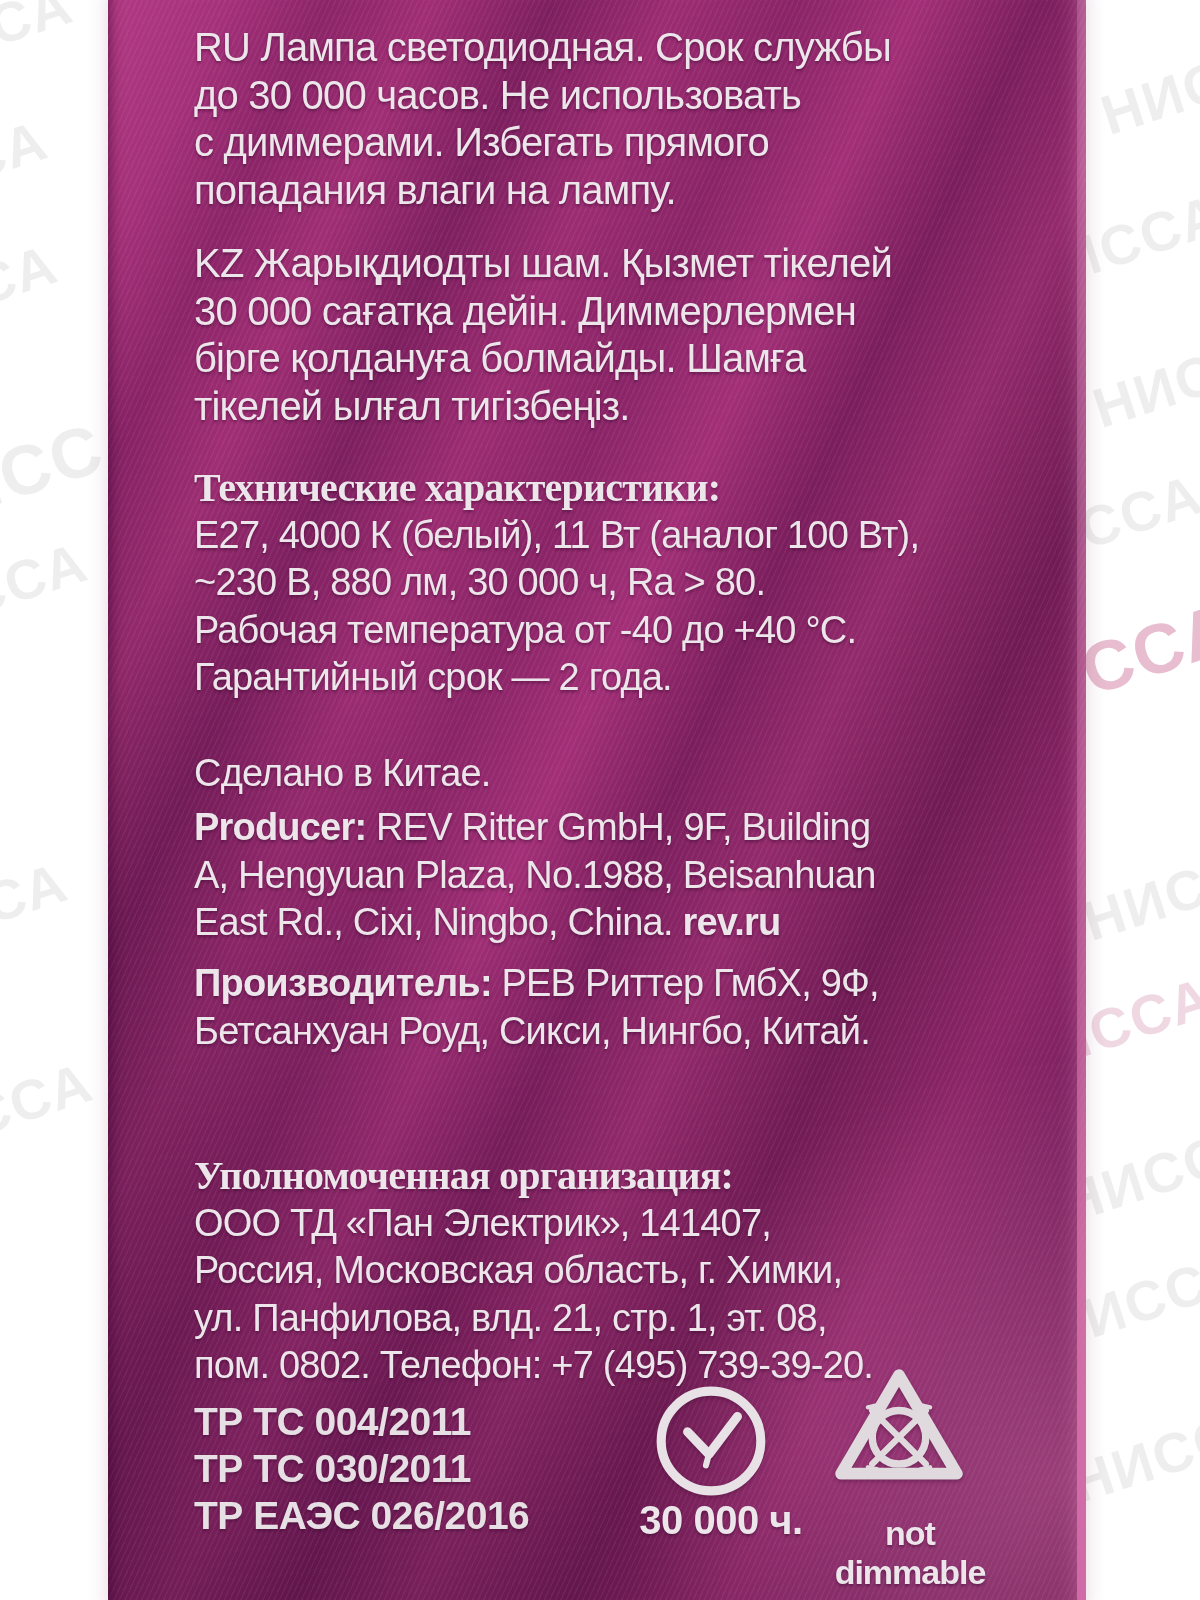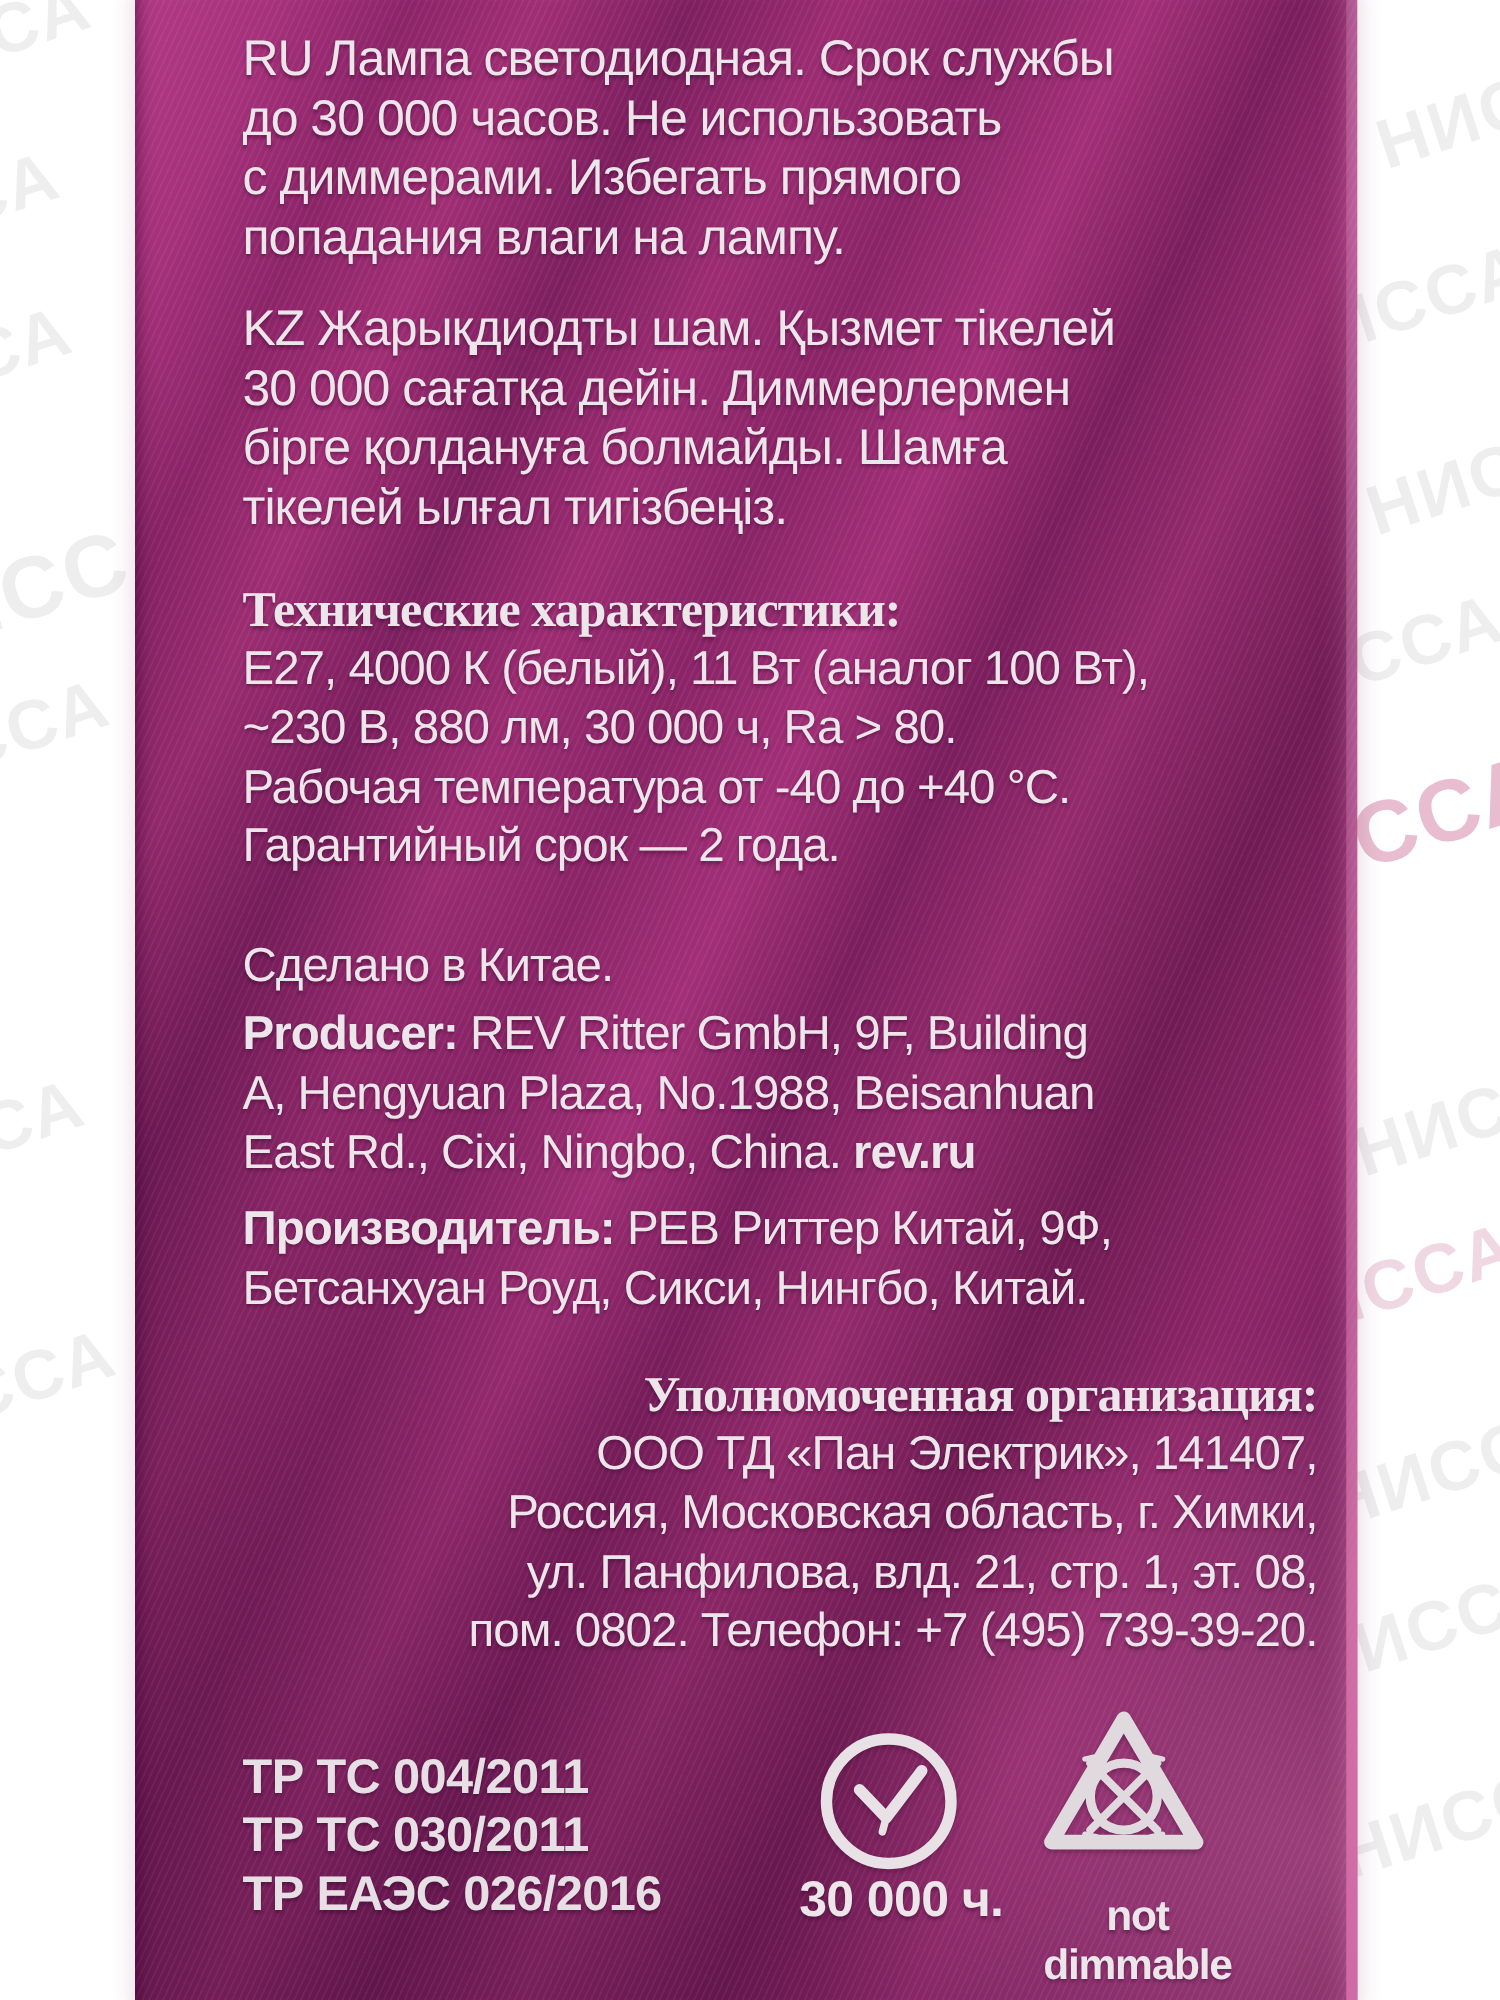--- a/index.html
+++ b/index.html
@@ -107,25 +107,25 @@
       <div class="line">Сделано в Китае.</div>
     </div>
 
     <div class="block body-text" style="top:814px;">
       <div class="line"><span class="b">Producer:</span> <span>REV Ritter GmbH, 9F, Building</span></div>
       <div class="line">A, Hengyuan Plaza, No.1988, Beisanhuan</div>
       <div class="line"><span>East Rd., Cixi, Ningbo, China.</span> <span class="b">rev.ru</span></div>
     </div>
 
     <div class="block body-text" style="top:970px;">
-      <div class="line"><span class="b">Производитель:</span> <span>РЕВ Риттер Китай, 9Ф,</span></div>
+      <div class="line"><span class="b">Производитель:</span> <span>РЕВ Риттер ГмбХ, 9Ф,</span></div>
       <div class="line">Бетсанхуан Роуд, Сикси, Нингбо, Китай.</div>
     </div>
 
-    <div class="block body-text" style="top:1102px;text-align:right;">
+    <div class="block body-text" style="top:1162px;">
       <div class="line sect-title">Уполномоченная организация:</div>
       <div class="line">ООО ТД «Пан Электрик», 141407,</div>
       <div class="line">Россия, Московская область, г. Химки,</div>
       <div class="line">ул. Панфилова, влд. 21, стр. 1, эт. 08,</div>
       <div class="line">пом. 0802. Телефон: +7 (495) 739-39-20.</div>
     </div>
 
     <div class="block certs" style="top:1408px;">
       <div class="line">ТР ТС 004/2011</div>
       <div class="line">ТР ТС 030/2011</div>

